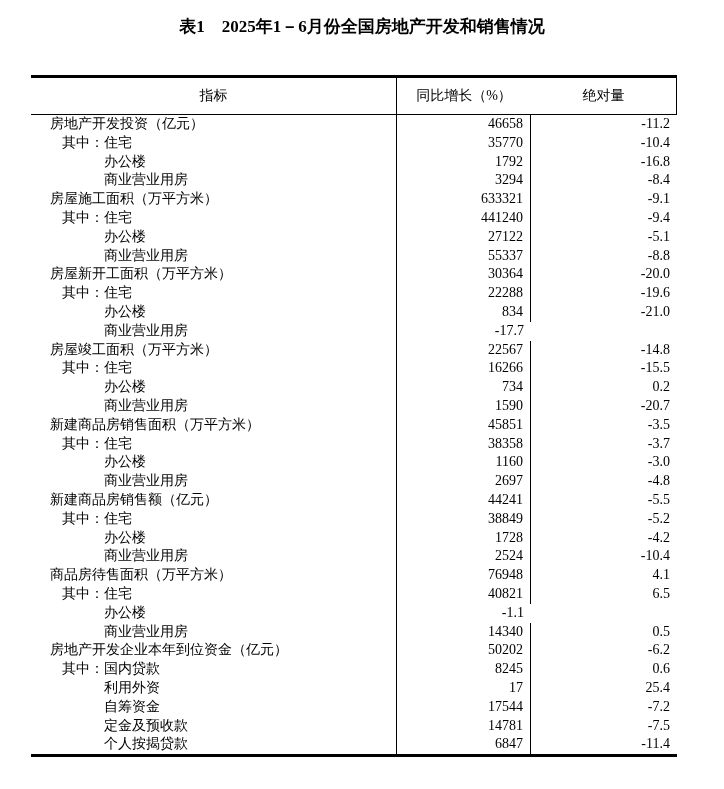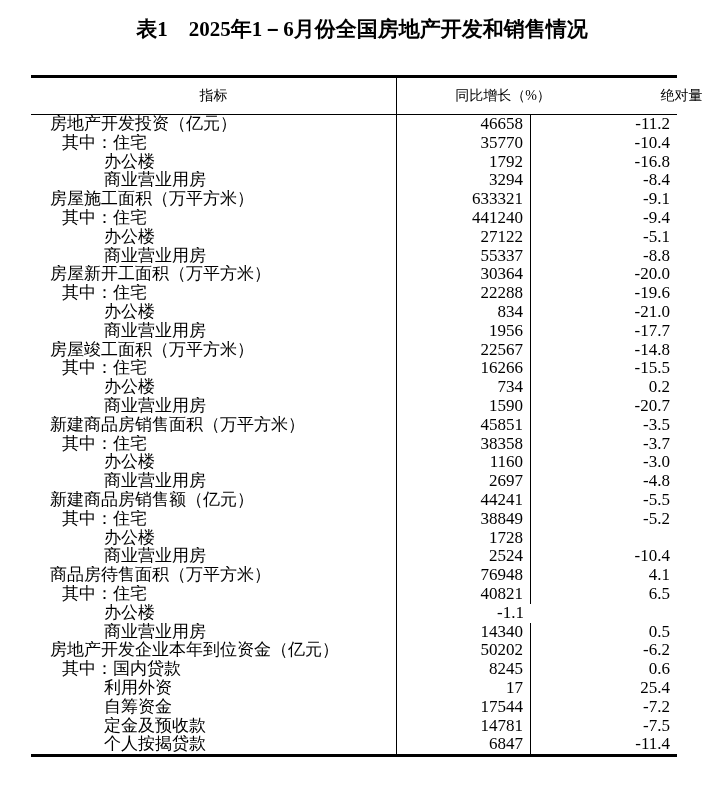--- a/index.html
+++ b/index.html
@@ -13,55 +13,54 @@
     position: relative;
     font-family: "Liberation Serif", "DejaVu Serif", serif;
     color: #000000;
   }
   .page-title {
     position: absolute;
     top: 15px;
     left: 0;
     width: 100%;
     text-align: center;
-    font-size: 21px;
+    font-size: 17px;
     font-weight: bold;
     white-space: pre;
   }
   .stat-table {
     position: absolute;
     left: 31px;
     top: 75px;
     width: 646px;
     border-top: 3px solid #000;
     border-bottom: 3px solid #000;
     box-sizing: content-box;
   }
   .header-row {
     display: grid;
     grid-template-columns: 366px 134px 146px;
     height: 36px;
     border-bottom: 1px solid #000;
-    gap: 39px;
   }
   .header-cell {
     display: flex;
     align-items: center;
     justify-content: center;
     font-size: 14px;
     box-sizing: border-box;
   }
   .sep {
     border-right: 1px solid #000;
   }
   .row {
     display: grid;
     grid-template-columns: 366px 134px 146px;
     height: 18.8px;
-    font-size: 17px;
+    font-size: 14px;
     line-height: 18.8px;
   }
   .c1 {
     box-sizing: border-box;
     white-space: nowrap;
     overflow: hidden;
     padding-left: 19px;
   }
   .c1.mid { padding-left: 31px; }
   .c1.sub { padding-left: 73px; }
@@ -134,21 +133,20 @@
         <div class="c2 sep">22288</div>
         <div class="c3">-19.6</div>
       </div>
       <div class="row">
         <div class="c1 sep sub">办公楼</div>
         <div class="c2 sep">834</div>
         <div class="c3">-21.0</div>
       </div>
       <div class="row">
         <div class="c1 sep sub">商业营业用房</div>
-        <div class="c2 sep">1956</div>
         <div class="c3">-17.7</div>
       </div>
       <div class="row">
         <div class="c1 sep main">房屋竣工面积（万平方米）</div>
         <div class="c2 sep">22567</div>
         <div class="c3">-14.8</div>
       </div>
       <div class="row">
         <div class="c1 sep mid">其中：住宅</div>
         <div class="c2 sep">16266</div>
@@ -190,20 +188,21 @@
         <div class="c3">-5.5</div>
       </div>
       <div class="row">
         <div class="c1 sep mid">其中：住宅</div>
         <div class="c2 sep">38849</div>
         <div class="c3">-5.2</div>
       </div>
       <div class="row">
         <div class="c1 sep sub">办公楼</div>
         <div class="c2 sep">1728</div>
+        <div class="c3">-4.2</div>
       </div>
       <div class="row">
         <div class="c1 sep sub">商业营业用房</div>
         <div class="c2 sep">2524</div>
         <div class="c3">-10.4</div>
       </div>
       <div class="row">
         <div class="c1 sep main">商品房待售面积（万平方米）</div>
         <div class="c2 sep">76948</div>
         <div class="c3">4.1</div>

